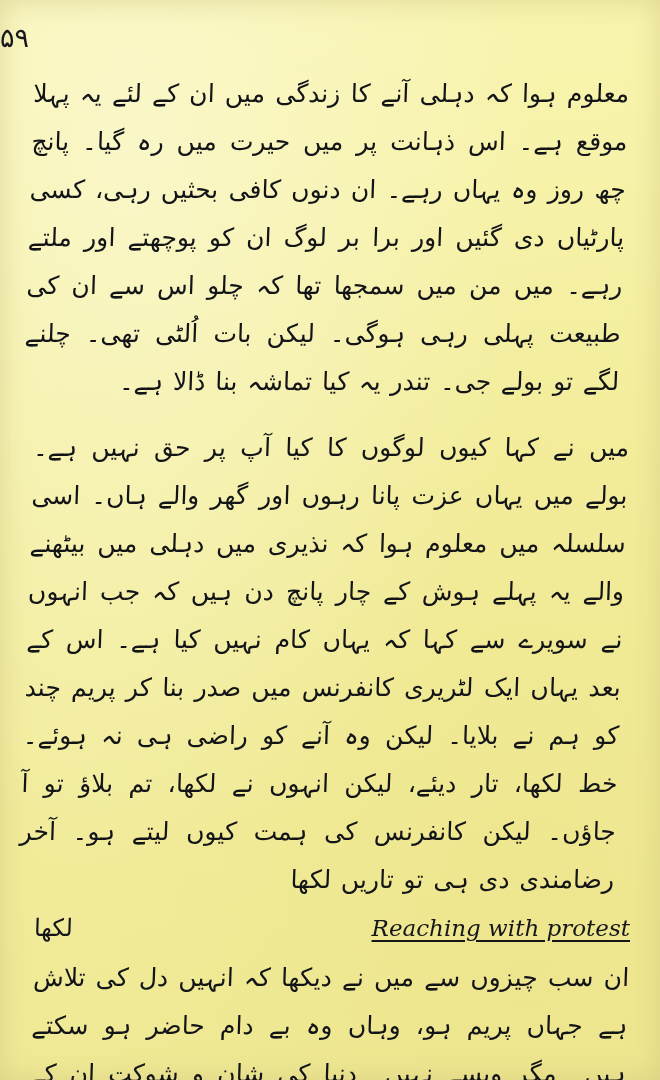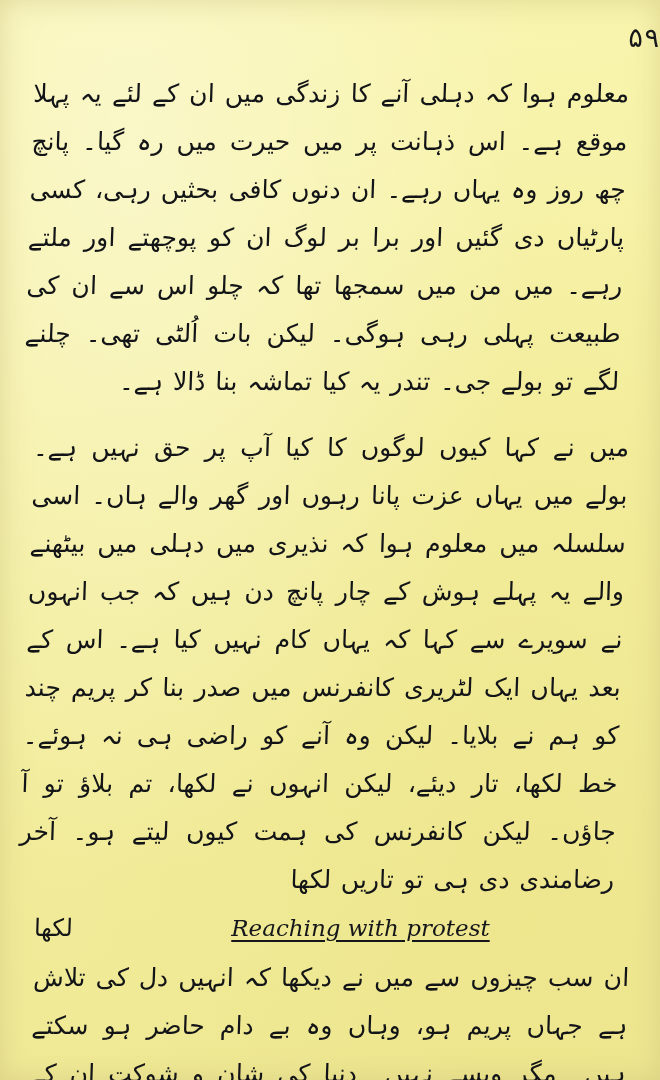--- a/index.html
+++ b/index.html
@@ -26,22 +26,22 @@
     position: absolute;
     inset: 0;
     box-shadow: inset 0 0 28px rgba(200,190,120,0.55);
     pointer-events: none;
   }
   .page-number {
     position: absolute;
     top: 22px;
     left: 0;
     right: 0;
-    text-align: right;
-    font-family: Liberation Mono, monospace;
+    text-align: left;
+    font-family: Liberation Serif, serif;
     font-size: 27px;
     color: #16171a;
     letter-spacing: 1px;
   }
   .text-body {
     position: absolute;
     top: 70px;
     left: 34px;
     right: 30px;
     bottom: 30px;
@@ -79,21 +79,21 @@
   }
   .latin-label {
     font-family: "DejaVu Sans", sans-serif;
     font-size: 24px;
     color: #131417;
     transform: skewX(-2deg);
   }
   .latin-phrase {
     flex: 1;
     direction: ltr;
-    text-align: center;
+    text-align: right;
     font-family: "DejaVu Serif", serif;
     font-style: italic;
     font-size: 23px;
     color: #15161a;
     text-decoration: underline;
     text-underline-offset: 4px;
   }
 </style>
 </head>
 <body>

